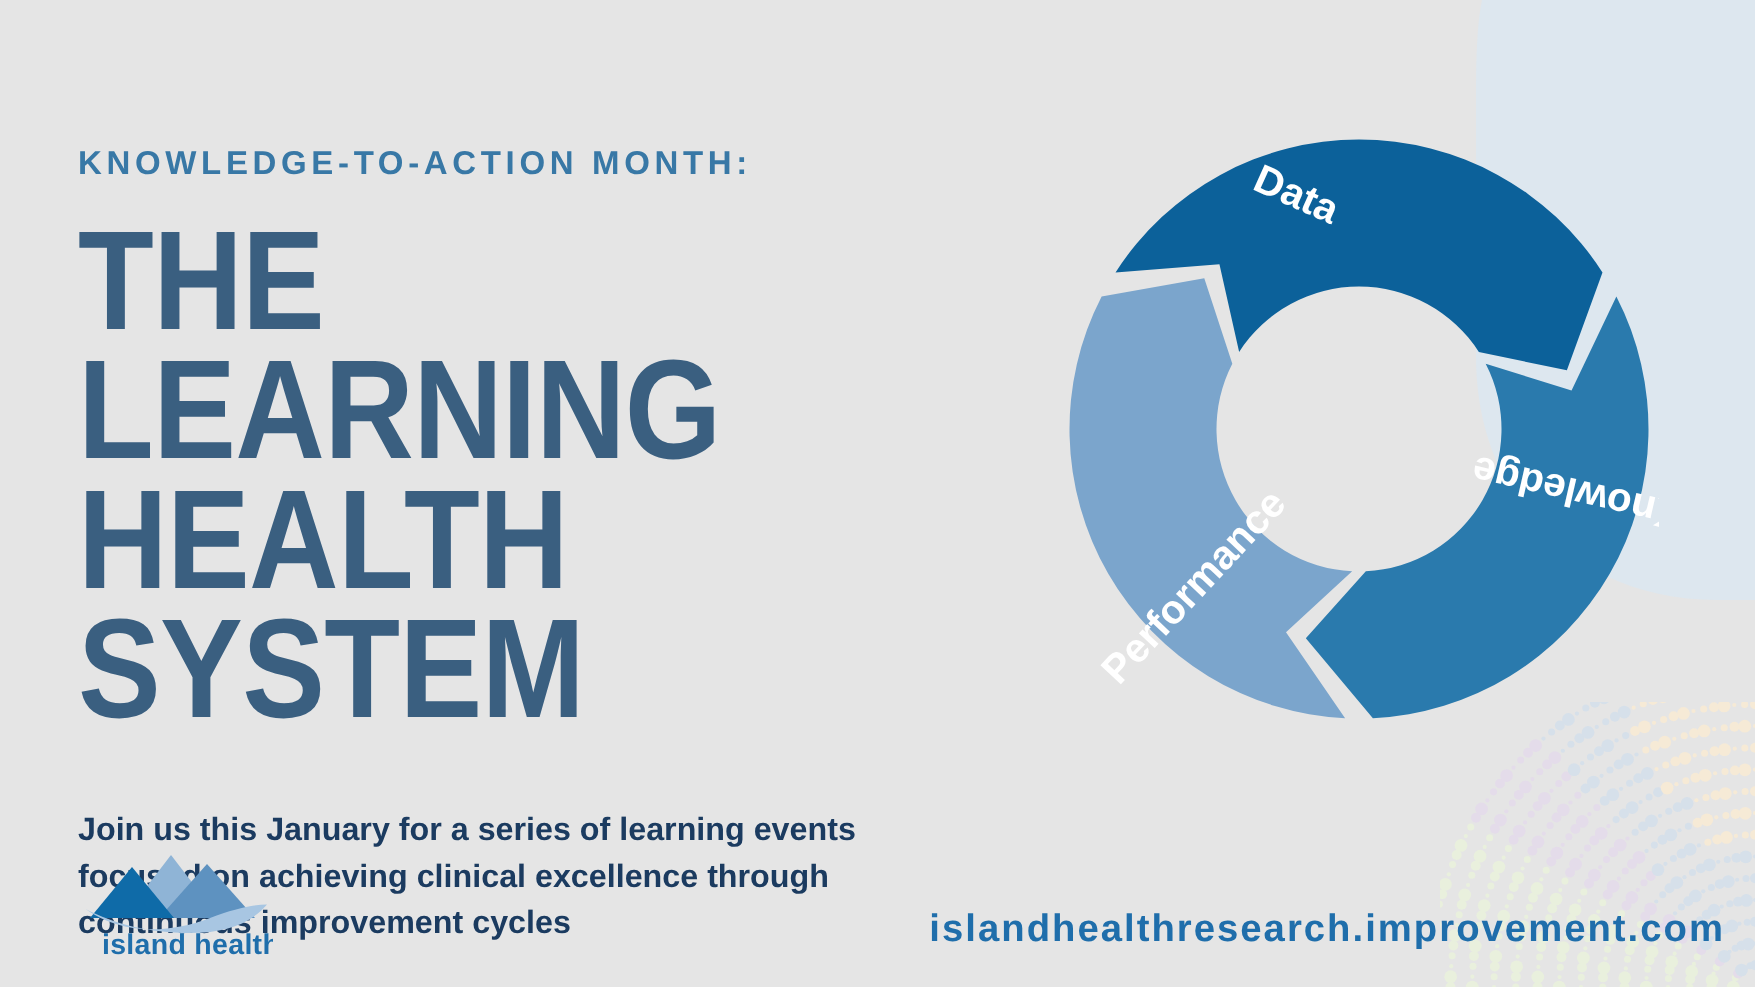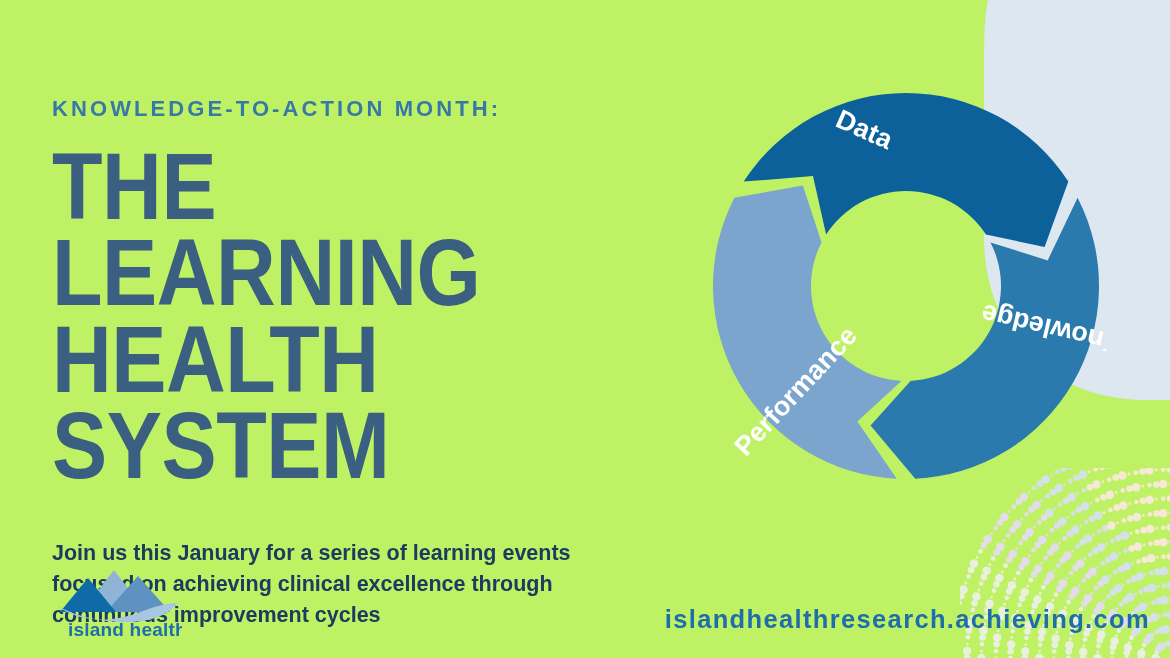--- a/index.html
+++ b/index.html
@@ -109,21 +109,21 @@
   .seg-label {
     font-family: "Liberation Sans", sans-serif;
     font-size: 27px;
     font-weight: bold;
     fill: #ffffff;
   }
 </style>
 </head>
 <body>
 
-<div id="poster" style="background: #bef264;">
+<div id="poster" style="background: #e5e5e5;">
 
   <svg class="bg-blob" viewBox="0 0 420 400" aria-hidden="true">
     <path id="blobPath" d="M 238 0 L 420 0 L 420 400 L 395 400 C 300 400 234 332 234 238 L 234 60 C 234 26 236 10 238 0 Z" fill="#dde7ef"></path>
   </svg>
 
   <svg class="dot-field" viewBox="0 0 210 190" aria-hidden="true">
     <g id="dotGroup">
         <circle cx="195.5" cy="190.0" r="4.25" fill="#e9f0dd"></circle>
         <circle cx="195.9" cy="186.8" r="1.40" fill="#e9f0dd"></circle>
         <circle cx="196.9" cy="183.7" r="2.35" fill="#e9f0dd"></circle>
@@ -553,21 +553,21 @@
   <svg class="logo" viewBox="0 0 130 78">
     <g>
       <path id="peakMid" d="M 62 8 L 92 47 L 32 47 Z" fill="#8fb4d6"></path>
       <path id="peakRight" d="M 86 14 L 118 50 L 54 50 Z" fill="#5e92c0"></path>
       <path id="peakLeft" d="M 36 16 L 64 50 L 8 50 Z" fill="#0f6ba8"></path>
     </g>
     <path id="waveShape" d="M 5 44 C 30 62 62 60 88 50 C 104 44 116 41 126 41 C 114 55 96 60 74 60 C 48 60 24 54 5 44 Z" fill="#a8c6e2"></path>
     <text id="logoWord" x="16" y="74" font-family="Liberation Sans, sans-serif" font-size="19" font-weight="bold" letter-spacing="0.2" fill="#1f6eab">island health</text>
   </svg>
 
-  <p class="url" style="color: rgb(31, 110, 171);">islandhealthresearch.achieving.com</p>
+  <p class="url" style="color: rgb(31, 110, 171);">islandhealthresearch.improvement.com</p>
 
   <svg class="cycle" viewBox="0 0 400 400">
     <g id="cycleSegs">
         <path d="M 37.68 95.59 A 193 193 0 0 1 362.32 95.59 L 338.59 160.91 L 279.90 148.61 A 95 95 0 0 0 120.10 148.61 L 106.96 90.09 Z" fill="#0c619a"></path>
         <path d="M 371.58 111.63 A 193 193 0 0 1 209.26 392.78 L 164.55 339.57 L 204.56 294.89 A 95 95 0 0 0 284.46 156.50 L 341.70 174.38 Z" fill="#2a7aad"></path>
         <path d="M 190.74 392.78 A 193 193 0 0 1 28.42 111.63 L 96.85 99.52 L 115.54 156.50 A 95 95 0 0 0 195.44 294.89 L 151.34 335.53 Z" fill="#7ba5cc"></path>
       </g>
     <text id="lblData" class="seg-label" x="154.68" y="51.77" text-anchor="middle" transform="rotate(24 154.68 51.77)">Data</text>
     <text id="lblKnow" class="seg-label" x="348.10" y="234.19" text-anchor="middle" transform="rotate(193 348.10 234.19)">Knowledge</text>
     <text id="lblPerf" class="seg-label" x="96.34" y="311.17" text-anchor="middle" transform="rotate(313 96.34 311.17)">Performance</text>

